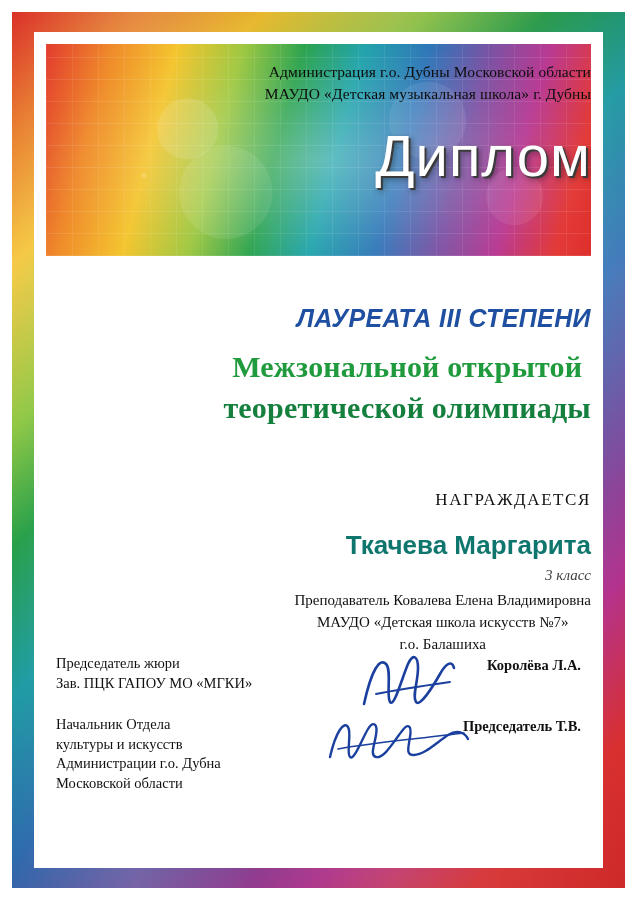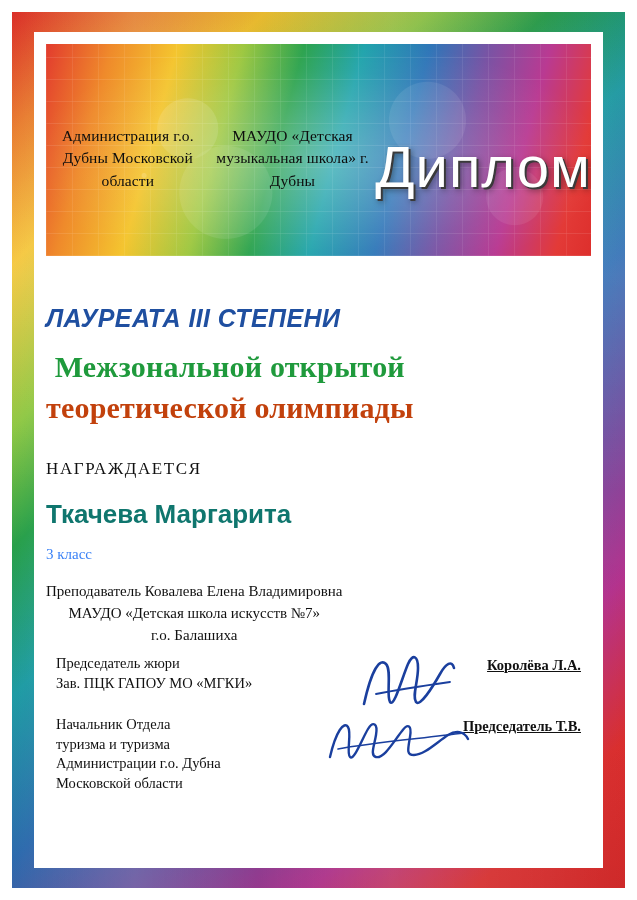--- a/index.html
+++ b/index.html
@@ -114,22 +114,22 @@
   .banner-haze {
     position: absolute;
     inset: 0;
     background: radial-gradient(ellipse at 50% 55%, rgba(255,255,255,0.30) 0%, rgba(255,255,255,0.05) 55%, rgba(255,255,255,0) 75%);
   }
 
   .banner-content {
     position: absolute;
     inset: 0;
     display: flex;
-    flex-direction: row;
-    align-items: center;
+    flex-direction: column;
+    align-items: flex-end;
     justify-content: flex-start;
     padding-top: 17px;
   }
   .org-line {
     font-size: 15.5px;
     color: #0d0d0d;
     line-height: 1.45;
     text-align: center;
     letter-spacing: 0.1px;
   }
@@ -148,21 +148,21 @@
   
   .body-area {
     position: absolute;
     left: 46px;
     top: 262px;
     right: 46px;
     bottom: 44px;
     background: #ffffff;
     display: flex;
     flex-direction: column;
-    align-items: flex-start;
+    align-items: flex-end;
   }
 
   .laureate {
     margin-top: 42px;
     font-family: "Liberation Sans", sans-serif;
     font-weight: bold;
     font-style: italic;
     font-size: 25px;
     color: #1f4fa0;
     letter-spacing: 0.4px;
@@ -171,45 +171,46 @@
   .title-multicolor {
     margin-top: 14px;
     font-family: "Liberation Serif", serif;
     font-weight: bold;
     font-size: 30px;
     line-height: 1.35;
     text-align: center;
     letter-spacing: 0.2px;
   }
   .title-multicolor .l0 { color: #1f9a3c; }
-  .title-multicolor .l1 { color: #c2410c; font-family: Liberation Serif, serif; }
+  .title-multicolor .l1 { color: #15803d; font-family: Liberation Serif, serif; }
 
   .awarded {
-    margin-top: 31px;
+    margin-top: 62px;
     font-size: 17px;
     letter-spacing: 1.6px;
     color: #111;
   }
 
   .recipient {
     margin-top: 20px;
     font-family: "Liberation Sans", sans-serif;
     font-weight: bold;
     font-size: 26px;
     color: #0f766e;
   }
 
   .grade {
-    margin-top: 16px;
+    margin-top: 6px;
     font-size: 15px;
-    color: #3b82f6;
+    color: #404040;
+    font-style: italic;
   }
 
   .teacher-block {
-    margin-top: 18px;
+    margin-top: 6px;
     text-align: center;
     font-size: 15px;
     line-height: 1.45;
     color: #111;
   }
 
   .signatures {
     position: absolute;
     left: 10px;
     right: 10px;
@@ -220,21 +221,21 @@
     display: flex;
     justify-content: space-between;
     align-items: flex-start;
     font-size: 14.5px;
     line-height: 1.35;
     color: #111;
     gap: 35px;
   }
   .sig-row.second { margin-top: 22px; }
   .sig-left { max-width: 330px; }
-  .sig-right { font-weight: bold; white-space: nowrap; padding-top: 2px; text-decoration: underline; }
+  .sig-right { font-weight: bold; white-space: nowrap; padding-top: 2px; }
 
   .scribble {
     position: absolute;
     pointer-events: none;
   }
   .scribble-1 { left: 300px; top: -6px; }
   .scribble-2 { left: 268px; top: -2px; }
 </style>
 </head>
 <body>
@@ -292,21 +293,21 @@
 
         <svg class="scribble scribble-1" width="110" height="64" viewBox="0 0 110 64">
           <path d="M8 56 C 16 20, 24 10, 30 16 C 36 22, 30 48, 34 54 C 38 60, 46 30, 52 16 C 57 5, 62 8, 62 20 C 62 34, 56 48, 60 54 C 64 59, 76 40, 84 26 C 90 15, 96 12, 98 20" fill="none" stroke="#1a3f9e" stroke-width="2.6" stroke-linecap="round"></path>
           <path d="M20 46 C 40 42, 66 38, 94 34" fill="none" stroke="#1a3f9e" stroke-width="1.8" stroke-linecap="round"></path>
         </svg>
       </div>
 
       <div class="sig-row second">
         <div class="sig-left">
           <div>Начальник Отдела</div>
-          <div>туризма и туризма</div>
+          <div>культуры и искусств</div>
           <div>Администрации г.о. Дубна</div>
           <div>Московской области</div>
         </div>
         <div class="sig-right">Председатель Т.В.</div>
 
         <svg class="scribble scribble-2" width="150" height="56" viewBox="0 0 150 56">
           <path d="M6 44 C 12 18, 20 8, 24 14 C 28 20, 22 40, 26 44 C 30 48, 38 26, 44 16 C 49 8, 54 10, 52 22 C 50 34, 46 42, 52 44 C 60 46, 70 28, 78 18 C 84 10, 88 12, 86 24 C 84 36, 82 42, 90 42 C 100 42, 112 30, 124 22 C 132 17, 140 18, 144 26" fill="none" stroke="#1a3f9e" stroke-width="2.4" stroke-linecap="round"></path>
           <path d="M14 36 C 44 30, 92 26, 140 20" fill="none" stroke="#1a3f9e" stroke-width="1.6" stroke-linecap="round"></path>
         </svg>
       </div>

